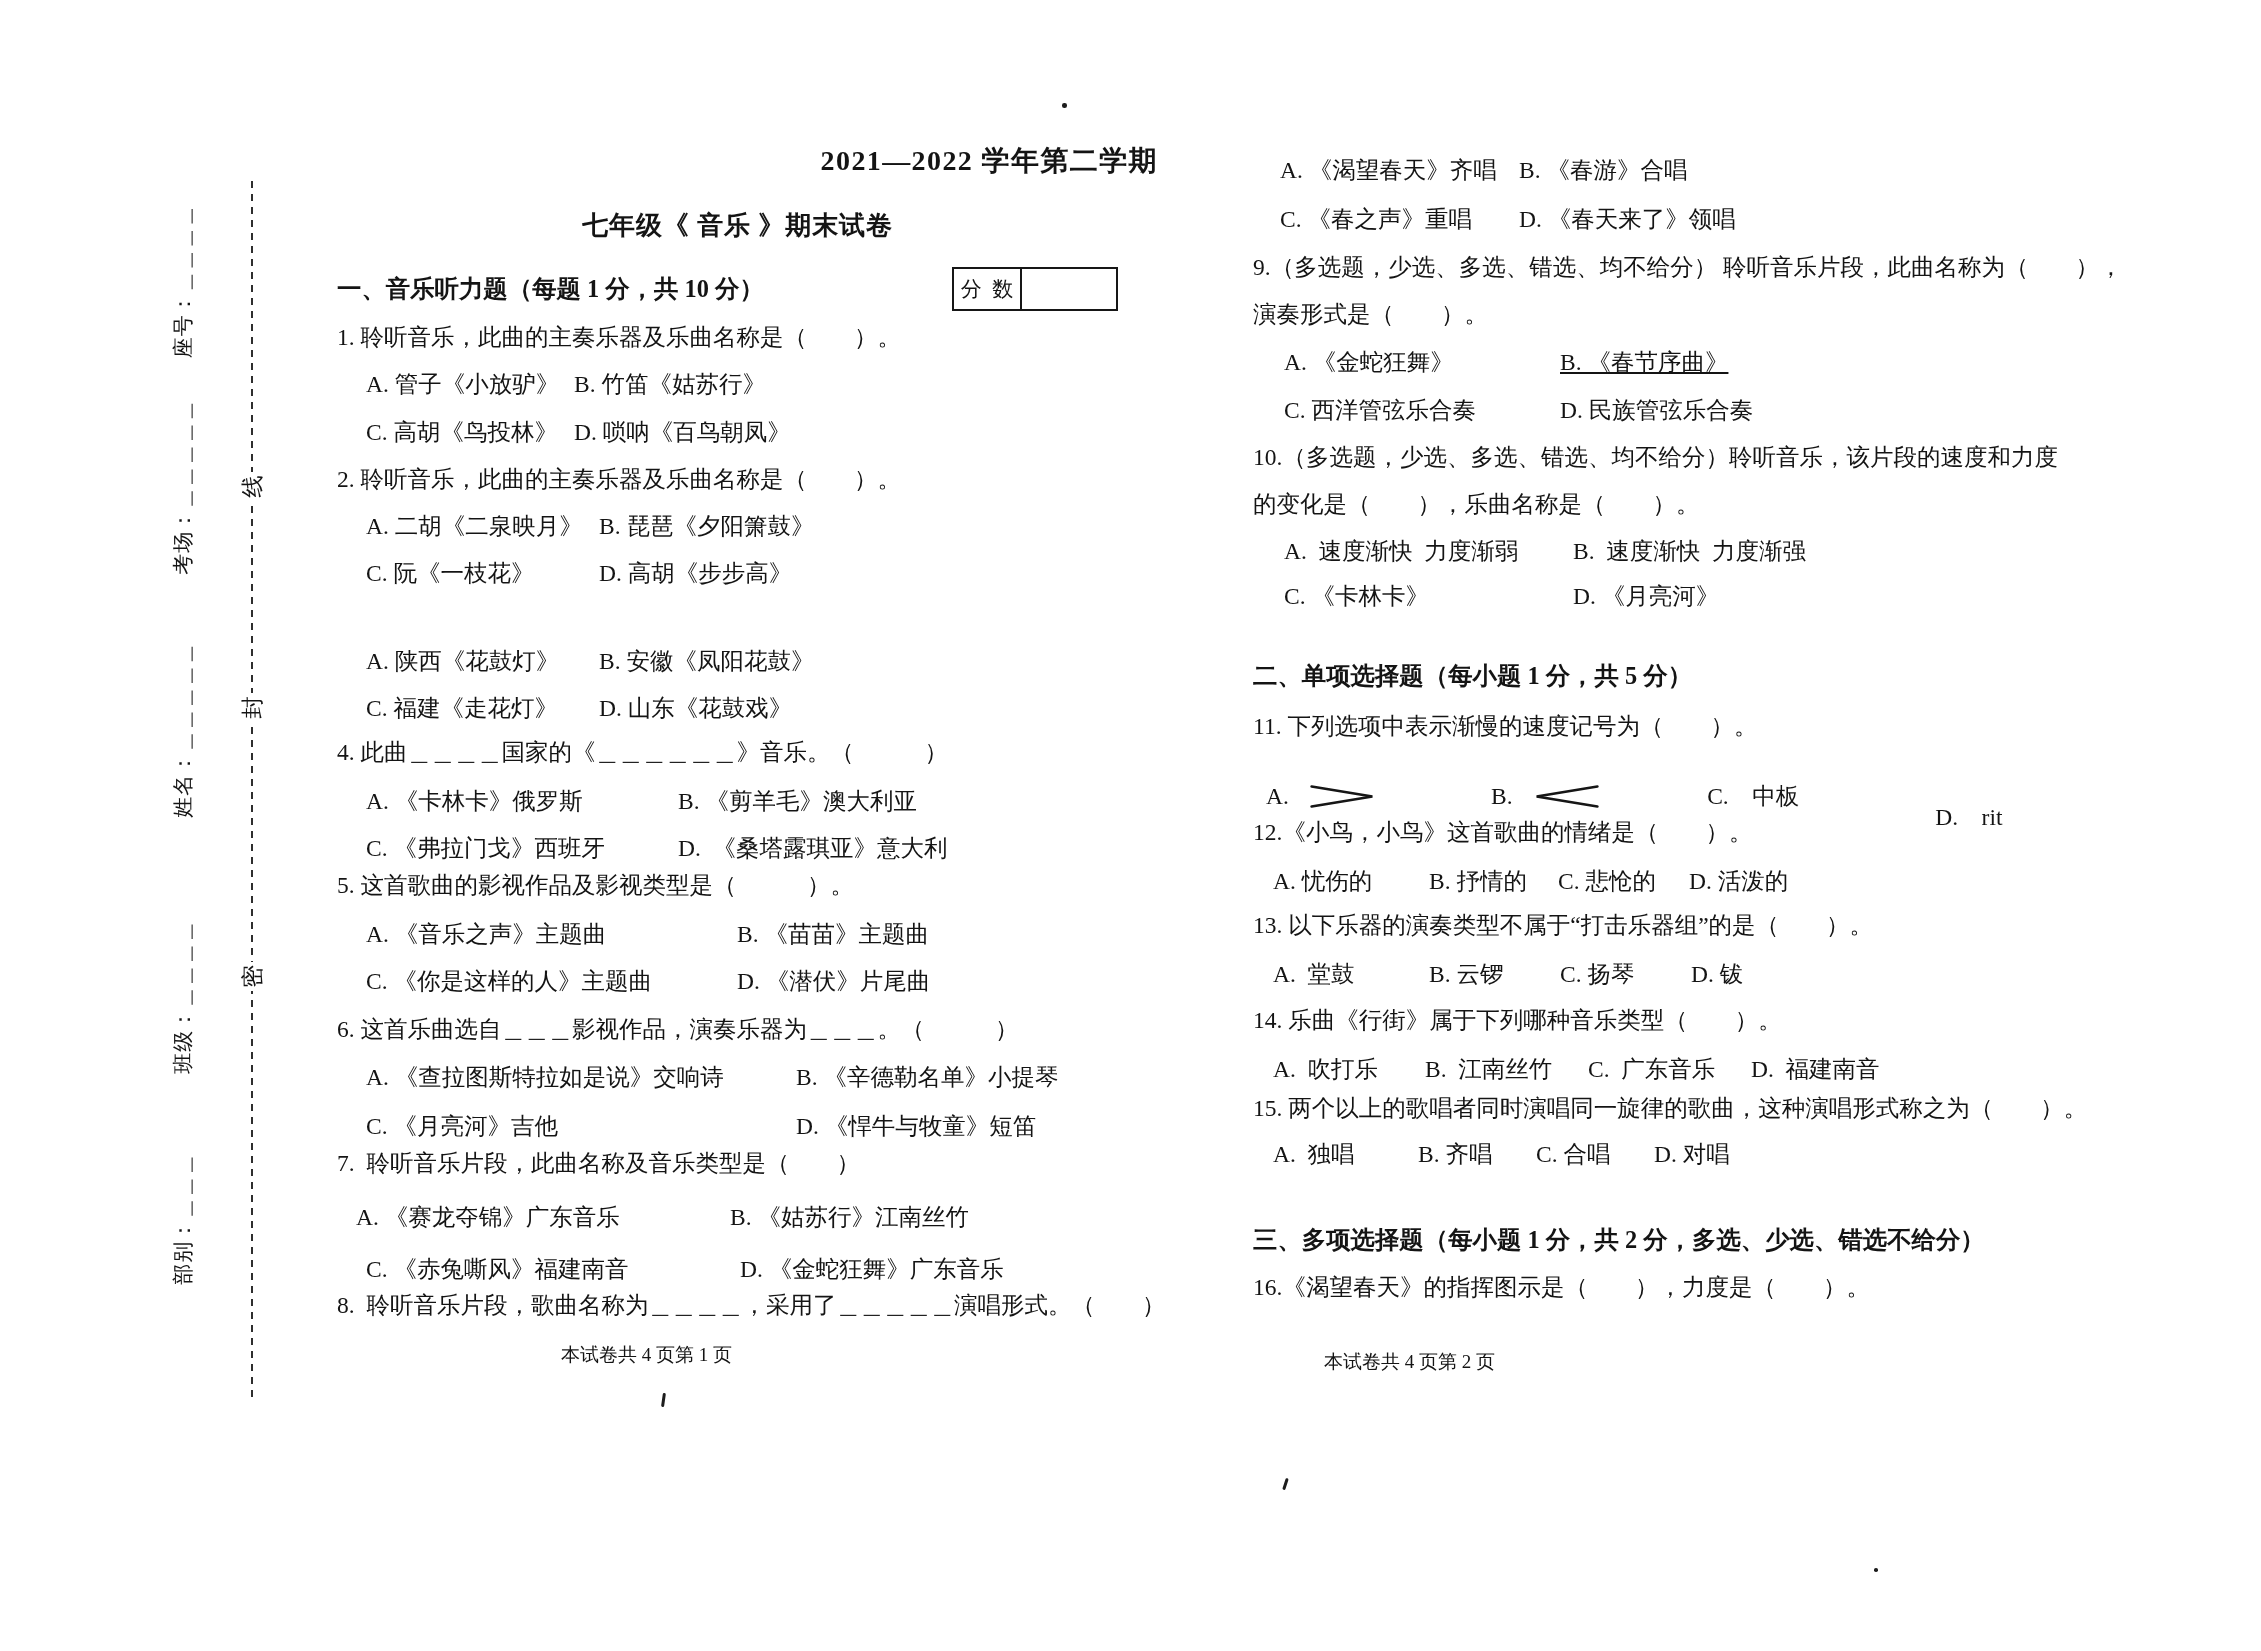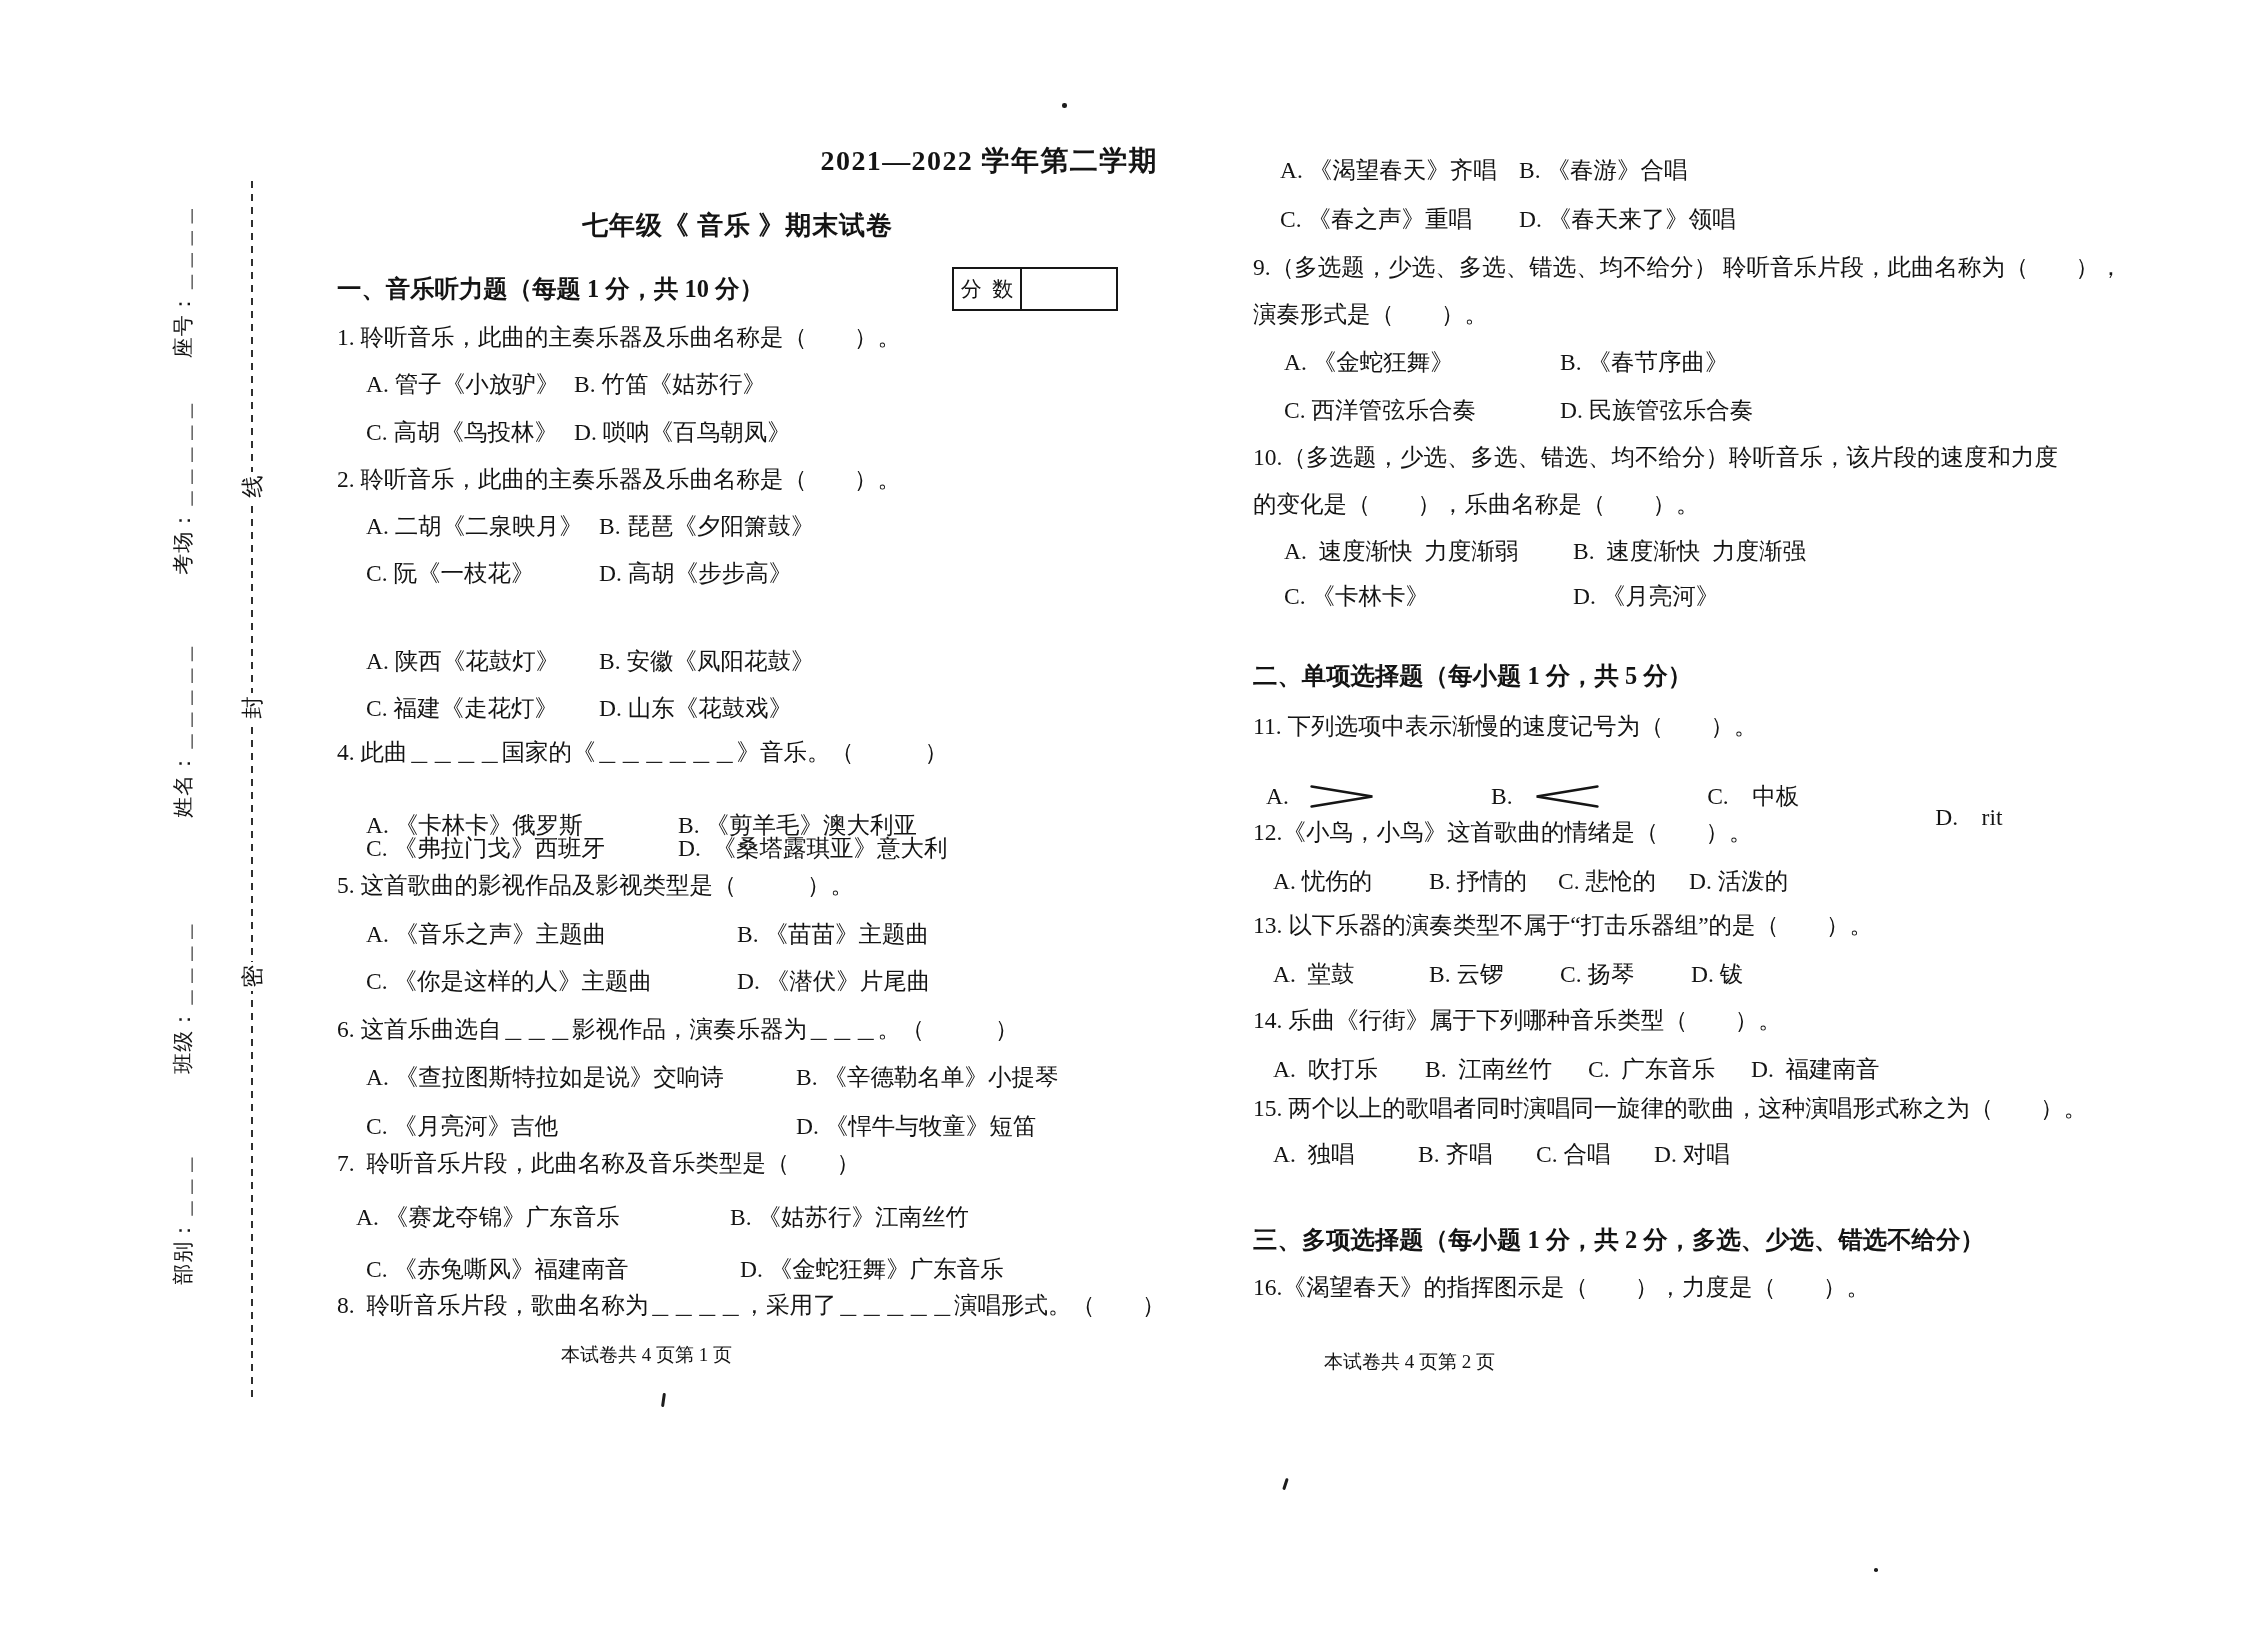--- a/index.html
+++ b/index.html
@@ -75,21 +75,21 @@
   <div class="t" style="left:366px;top:419px;"><span class="c1" style="min-width:208px;">C. 高胡《鸟投林》</span><span>D. 唢呐《百鸟朝凤》</span></div>
 
   <div class="t" style="left:337px;top:466px;">2. 聆听音乐，此曲的主奏乐器及乐曲名称是（　　）。</div>
   <div class="t" style="left:366px;top:513px;"><span class="c1" style="min-width:233px;">A. 二胡《二泉映月》</span><span>B. 琵琶《夕阳箫鼓》</span></div>
   <div class="t" style="left:366px;top:560px;"><span class="c1" style="min-width:233px;">C. 阮《一枝花》</span><span>D. 高胡《步步高》</span></div>
 
   <div class="t" style="left:366px;top:648px;"><span class="c1" style="min-width:233px;">A. 陕西《花鼓灯》</span><span>B. 安徽《凤阳花鼓》</span></div>
   <div class="t" style="left:366px;top:695px;"><span class="c1" style="min-width:233px;">C. 福建《走花灯》</span><span>D. 山东《花鼓戏》</span></div>
 
   <div class="t" style="left:337px;top:739px;">4. 此曲＿＿＿＿国家的《＿＿＿＿＿＿》音乐。（　　　）</div>
-  <div class="t" style="left:366px;top:812px;font-family:Liberation Serif, serif;"><span class="c1" style="min-width:312px;">A. 《卡林卡》俄罗斯</span><span>B. 《剪羊毛》澳大利亚</span></div>
+  <div class="t" style="left:366px;top:788px;font-family:Liberation Serif, serif;"><span class="c1" style="min-width:312px;">A. 《卡林卡》俄罗斯</span><span>B. 《剪羊毛》澳大利亚</span></div>
   <div class="t" style="left:366px;top:835px;"><span class="c1" style="min-width:312px;">C. 《弗拉门戈》西班牙</span><span>D.  《桑塔露琪亚》意大利</span></div>
 
   <div class="t" style="left:337px;top:872px;">5. 这首歌曲的影视作品及影视类型是（　　　）。</div>
   <div class="t" style="left:366px;top:921px;"><span class="c1" style="min-width:371px;">A. 《音乐之声》主题曲</span><span>B. 《苗苗》主题曲</span></div>
   <div class="t" style="left:366px;top:968px;"><span class="c1" style="min-width:371px;">C. 《你是这样的人》主题曲</span><span>D. 《潜伏》片尾曲</span></div>
 
   <div class="t" style="left:337px;top:1016px;">6. 这首乐曲选自＿＿＿影视作品，演奏乐器为＿＿＿。（　　　）</div>
   <div class="t" style="left:366px;top:1064px;"><span class="c1" style="min-width:430px;">A. 《查拉图斯特拉如是说》交响诗</span><span>B. 《辛德勒名单》小提琴</span></div>
   <div class="t" style="left:366px;top:1113px;"><span class="c1" style="min-width:430px;">C. 《月亮河》吉他</span><span>D. 《悍牛与牧童》短笛</span></div>
 
@@ -99,21 +99,21 @@
 
   <div class="t" style="left:337px;top:1292px;">8.  聆听音乐片段，歌曲名称为＿＿＿＿，采用了＿＿＿＿＿演唱形式。（　　）</div>
 
   <div class="t" style="left:561px;top:1344px;font-size:19px;">本试卷共 4 页第 1 页</div>
 
   <div class="t" style="left:1280px;top:157px;"><span class="c1" style="min-width:239px;">A. 《渴望春天》齐唱</span><span>B. 《春游》合唱</span></div>
   <div class="t" style="left:1280px;top:206px;"><span class="c1" style="min-width:239px;">C. 《春之声》重唱</span><span>D. 《春天来了》领唱</span></div>
 
   <div class="t" style="left:1253px;top:254px;">9.（多选题，少选、多选、错选、均不给分） 聆听音乐片段，此曲名称为（　　），</div>
   <div class="t" style="left:1253px;top:301px;">演奏形式是（　　）。</div>
-  <div class="t" style="left:1284px;top:349px;"><span class="c1" style="min-width:276px;">A. 《金蛇狂舞》</span><span>B. 《春节序曲》</span></div>
+  <div class="t" style="left:1284px;top:349px;text-decoration:underline;"><span class="c1" style="min-width:276px;">A. 《金蛇狂舞》</span><span>B. 《春节序曲》</span></div>
   <div class="t" style="left:1284px;top:397px;"><span class="c1" style="min-width:276px;">C. 西洋管弦乐合奏</span><span>D. 民族管弦乐合奏</span></div>
 
   <div class="t" style="left:1253px;top:444px;">10.（多选题，少选、多选、错选、均不给分）聆听音乐，该片段的速度和力度</div>
   <div class="t" style="left:1253px;top:491px;">的变化是（　　），乐曲名称是（　　）。</div>
   <div class="t" style="left:1284px;top:538px;"><span class="c1" style="min-width:289px;">A.  速度渐快  力度渐弱</span><span>B.  速度渐快  力度渐强</span></div>
   <div class="t" style="left:1284px;top:583px;"><span class="c1" style="min-width:289px;">C. 《卡林卡》</span><span>D. 《月亮河》</span></div>
 
   <div class="t bold" style="left:1253px;top:662px;font-size:24.4px;">二、单项选择题（每小题 1 分，共 5 分）</div>
 
   <div class="t" style="left:1253px;top:713px;">11. 下列选项中表示渐慢的速度记号为（　　）。</div>

